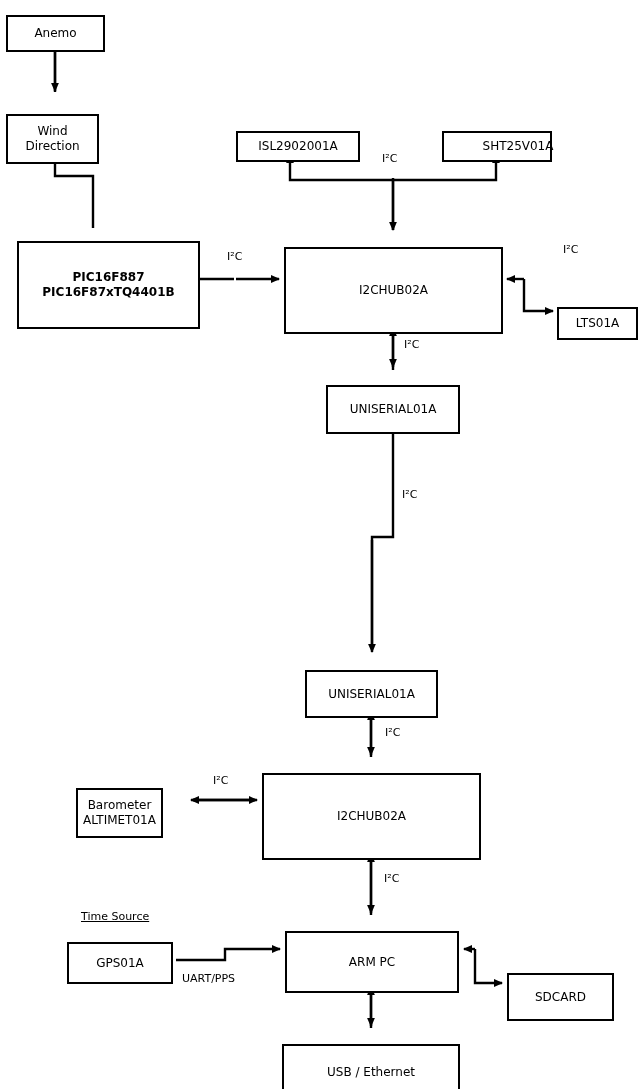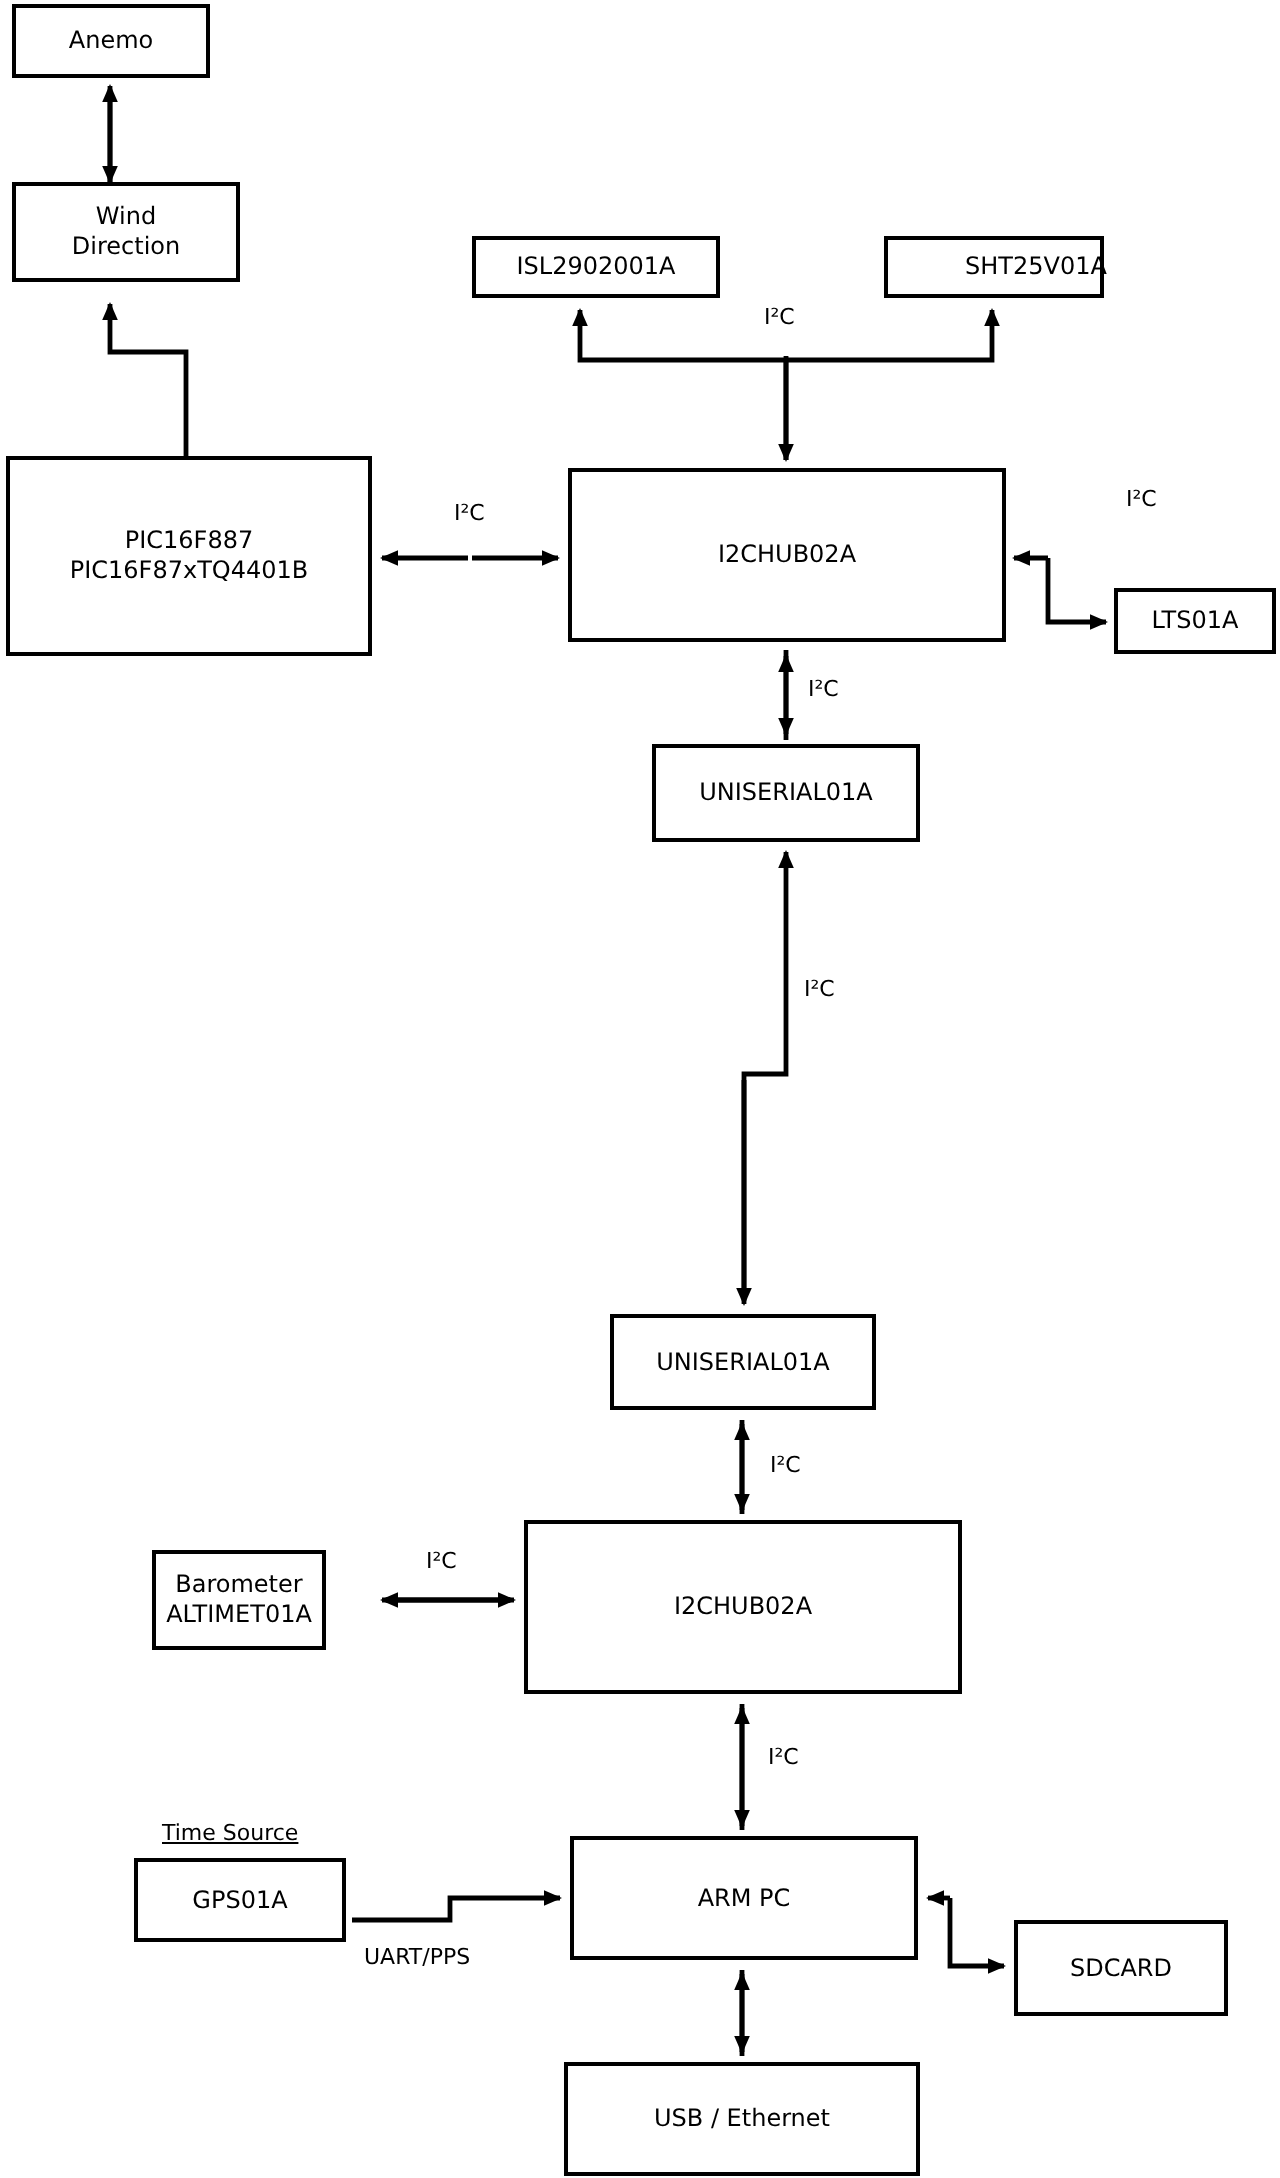--- a/index.html
+++ b/index.html
@@ -30,20 +30,21 @@
     border: 2px solid #000000;
     background: #ffffff;
     display: flex;
     align-items: center;
     justify-content: center;
     text-align: center;
     color: #000000;
     font-size: 12px;
     line-height: 1.22;
     z-index: 2;
+    margin-top: 13px;
   }
   .node .node-label {
     display: block;
     white-space: pre-line;
     padding: 0 3px;
   }
   .edge-label {
     position: absolute;
     color: #000000;
     font-size: 11px;
@@ -110,26 +111,26 @@
 
       <line x1="371" y1="985" x2="371" y2="1026" marker-end="url(#arrow)"></line>
       <line x1="371" y1="1028" x2="371" y2="987" marker-end="url(#arrow)"></line>
     </g>
   </svg>
 
   <div class="node" style="left:6px; top:2px; width:99px; height:37px;">
     <span class="node-label">Anemo</span>
   </div>
 
-  <div class="node" style="left:6px; top:91px; width:114px; height:50px;">
+  <div class="node" style="left:6px; top:101px; width:93px; height:50px;">
     <span class="node-label">Wind
 Direction</span>
   </div>
 
-  <div class="node" style="left:3px; top:228px; width:183px; height:100px;">
+  <div class="node" style="left:17px; top:228px; width:183px; height:88px;font-weight:bold;">
     <span class="node-label">PIC16F887
 PIC16F87xTQ4401B</span>
   </div>
 
   <div class="node" style="left:236px; top:118px; width:124px; height:31px;">
     <span class="node-label">ISL2902001A</span>
   </div>
 
   <div class="node" style="left:442px; top:118px; width:110px; height:31px;padding-left:42px;">
     <span class="node-label">SHT25V01A</span>

